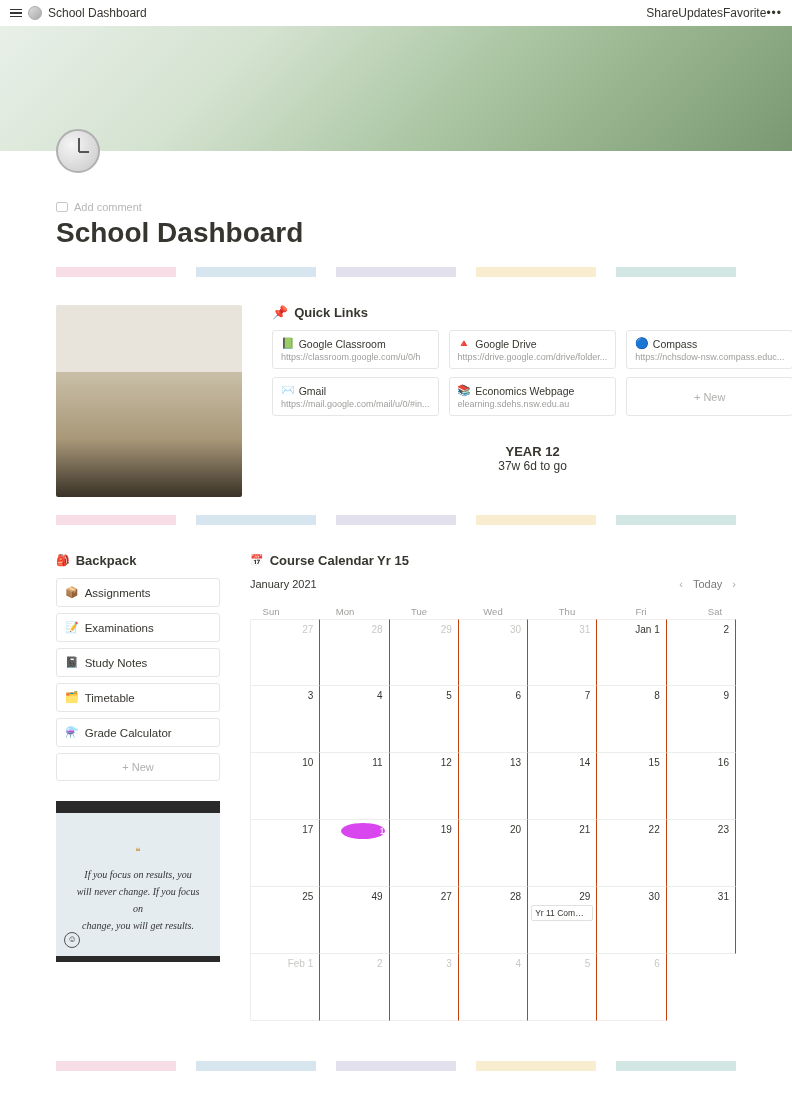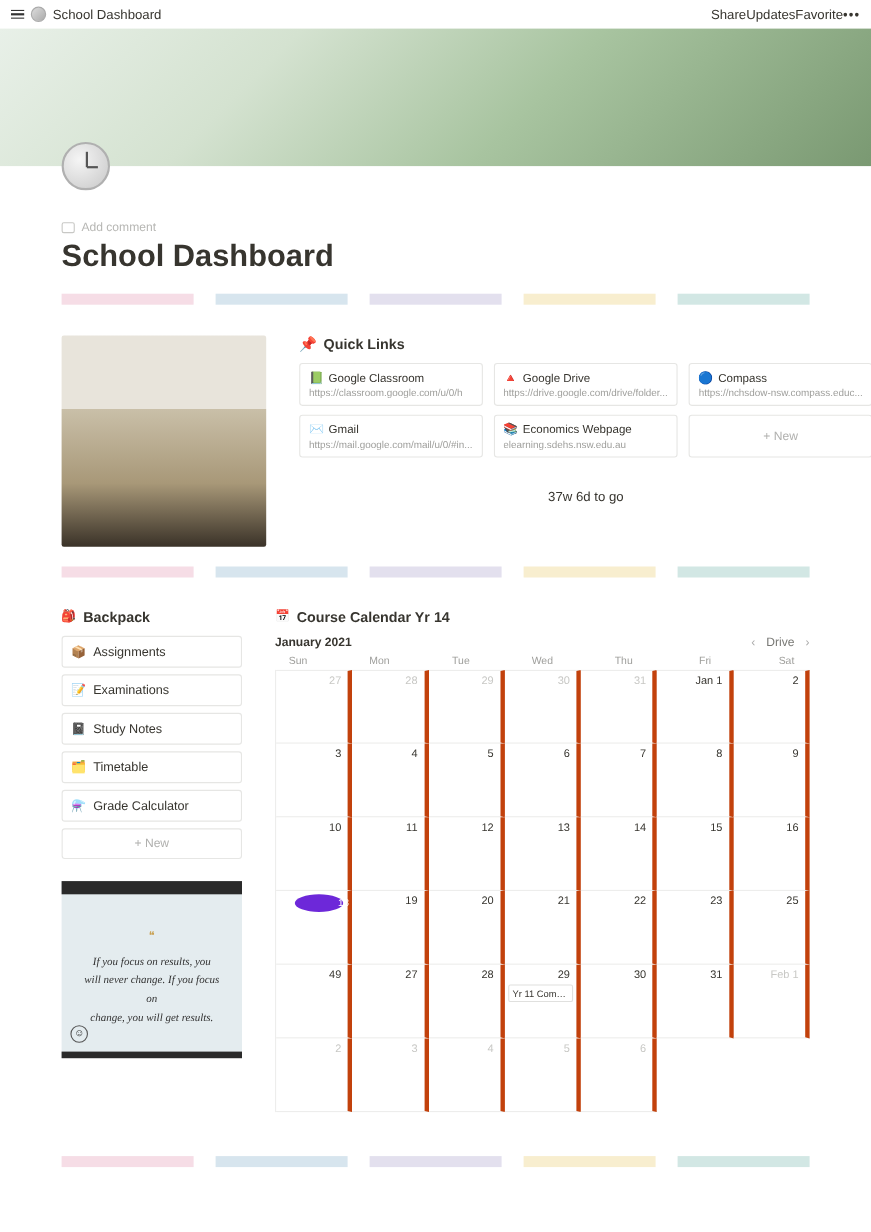--- a/index.html
+++ b/index.html
@@ -38,31 +38,31 @@
 .year-title { font-weight:700; font-size:13px; }
 .year-sub { font-size:12px; }
 .backpack-list { display:flex; flex-direction:column; gap:6px; }
 .bp-item { border:1px solid #e6e6e4; border-radius:3px; padding:7px 8px; font-size:11.5px; display:flex; align-items:center; gap:6px; cursor:pointer; background:#fff; }
 .bp-new { border:1px solid #e6e6e4; border-radius:3px; padding:7px; text-align:center; color:#b0b0ae; font-size:11px; cursor:pointer; }
 .quote-card { margin-top:20px; background:#e4ecef; border-top:12px solid #2a2a2a; border-bottom:6px solid #2a2a2a; padding:30px 16px 22px; font-family:Georgia,serif; font-size:10px; font-style:italic; text-align:center; color:#333; line-height:1.7; position:relative; }
 .quote-decor { font-size:10px; color:#c9a050; font-style:normal; margin-bottom:6px;}
 .quote-badge { position:absolute; bottom:8px; left:8px; width:16px; height:16px; border:1px solid #555; border-radius:50%; font-size:9px; display:flex; align-items:center; justify-content:center; font-style:normal; }
 .cal-head { display:flex; align-items:center; gap:6px; font-size:13px; font-weight:600; }
 .cal-ctrl { display:flex; justify-content:space-between; align-items:center; margin-top:10px; font-size:11px;}
-.cal-month { font-weight:700; }
+.cal-month { font-weight:400; }
 .cal-nav { display:flex; align-items:center; gap:10px; color:#787874;}
 .cal-nav .arrow{cursor:pointer; font-size:11px; color:#aaa;}
 .cal-nav .today{cursor:pointer;}
-.dow { display:grid; grid-template-columns:repeat(7,1fr); font-size:9.5px; color:#9e9e9b; text-align:center; margin-top:6px;gap:32px;}
+.dow { display:grid; grid-template-columns:repeat(7,1fr); font-size:9.5px; color:#9e9e9b; text-align:center; margin-top:16px;gap:32px;}
 .grid { display:grid; grid-template-columns:repeat(7,1fr); border-left:1px solid #ededec; margin-top:2px;}
-.cell { border-right:4px solid #c2410c; border-bottom:1px solid #ededec; height:67px; position:relative; font-size:10px; color:#37352f; }
+.cell { border-right:1px solid #c2410c; border-bottom:1px solid #ededec; height:67px; position:relative; font-size:10px; color:#37352f; }
 .grid .cell:nth-child(-n+7){border-top:1px solid #ededec;}
 .cell .num { position:absolute; top:4px; right:6px; }
 .cell.out .num{ color:#c8c8c5; }
-.cell .today-badge { position:absolute; top:3px; right:4px; background:#6d28d9; color:#fff; border-radius:50%; width:16px; height:16px; display:flex; align-items:center; justify-content:center; font-size:9px;padding-left:44px;}
+.cell .today-badge { position:absolute; top:3px; right:4px; background:#d946ef; color:#fff; border-radius:50%; width:16px; height:16px; display:flex; align-items:center; justify-content:center; font-size:9px;padding-left:44px;}
 .event { position:absolute; top:18px; left:3px; right:3px; background:#fff; border:1px solid #e0e0de; border-radius:2px; padding:2px 3px; font-size:8.5px; white-space:nowrap; overflow:hidden; text-overflow:ellipsis; cursor:pointer;}
 .emoji{font-size:11px;}
 </style>
 </head>
 <body>
 
 <div class="topbar">
   <div class="topbar-left">
     <div class="menu-icon">
         <div></div>
@@ -139,20 +139,21 @@
           <div class="ql-card">
             <div class="ql-title">
               <span class="emoji">📚</span>
               <span>Economics Webpage</span>
             </div>
             <div class="ql-url">elearning.sdehs.nsw.edu.au</div>
           </div>
           <div class="ql-new">+  New</div>
         </div>
       <div class="year-block">
+        <div class="year-title">YEAR 12</div>
         <div class="year-sub">37w 6d to go</div>
       </div>
     </div>
   </div>
 
   <div class="color-strip">
     <div class="c-pink"></div>
       <div class="c-blue"></div>
       <div class="c-lilac"></div>
       <div class="c-yellow"></div>
@@ -192,27 +193,27 @@
         <div class="quote-decor">❝</div>
         <div>If you focus on results, you</div>
         <div>will never change. If you focus on</div>
         <div>change, you will get results.</div>
         <div class="quote-badge">☺</div>
       </div>
     </div>
     <div class="col-right">
       <div class="cal-head">
         <span class="emoji">📅</span>
-        <span>Course Calendar Yr 14</span>
+        <span>Course Calendar Yr 15</span>
       </div>
       <div class="cal-ctrl">
         <span class="cal-month">January 2021</span>
         <div class="cal-nav">
           <span class="arrow">‹</span>
-          <span class="today">Drive</span>
+          <span class="today">Today</span>
           <span class="arrow">›</span>
         </div>
       </div>
       <div class="dow" id="dow-row">
           <div>Sun</div>
           <div>Mon</div>
           <div>Tue</div>
           <div>Wed</div>
           <div>Thu</div>
           <div>Fri</div>
@@ -276,20 +277,23 @@
           <div class="cell">
             <div class="num">14</div>
           </div>
           <div class="cell">
             <div class="num">15</div>
           </div>
           <div class="cell">
             <div class="num">16</div>
           </div>
           <div class="cell">
+            <div class="num">17</div>
+          </div>
+          <div class="cell">
             <div class="today-badge">18</div>
           </div>
           <div class="cell">
             <div class="num">19</div>
           </div>
           <div class="cell">
             <div class="num">20</div>
           </div>
           <div class="cell">
             <div class="num">21</div>

